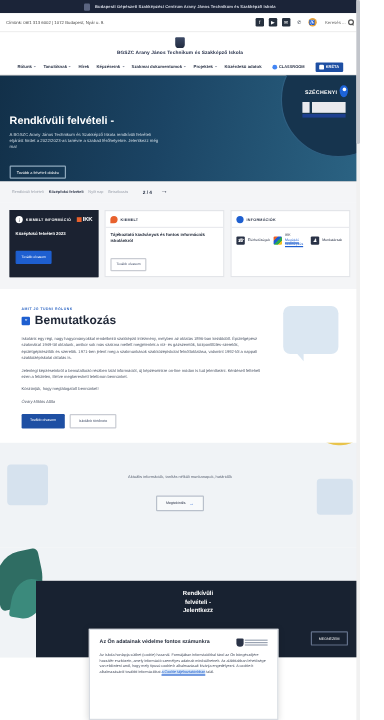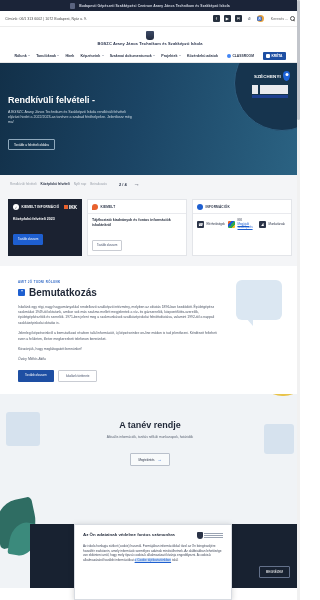--- a/index.html
+++ b/index.html
@@ -135,21 +135,21 @@
   .navbtn.kreta { background: #1e4fa3; color: #fff; }
   .navbtn .gsq {
     width: 4px; height: 4px; border-radius: 50%;
     background: #4285f4;
   }
   .navbtn.kreta .gsq { background: #fff; border-radius: 1px; }
 
   
   .hero {
     position: relative;
-    height: 112px;
+    height: 88px;
     background: #12283c;
     overflow: hidden;
   }
   .hero .wash {
     position: absolute; inset: 0;
     background: linear-gradient(100deg, #123049 0%, #1b4464 45%, #2b6383 100%);
   }
   .hero .blob {
     position: absolute;
     right: -30px; top: -28px;
@@ -641,21 +641,20 @@
   <div class="intro-btns">
     <span class="ib primary">Tovább olvasom</span>
     <span class="ib ghost">Iskolánk története</span>
   </div>
 </div>
 
 <div class="tanev">
   <div class="gold"></div>
   <div class="puzzle-l"></div>
   <div class="puzzle-r"></div>
-  <h2>A tanév rendje</h2>
   <div class="sub">Aktuális információk, tanítás nélküli munkanapok, határidők</div>
   <span class="tbtn">
     <span>Megtekintés</span>
     <i class="arw">→</i>
   </span>
 </div>
 
 <div class="footer">
   <div class="leaf"></div>
   <div class="leaf2"></div>

